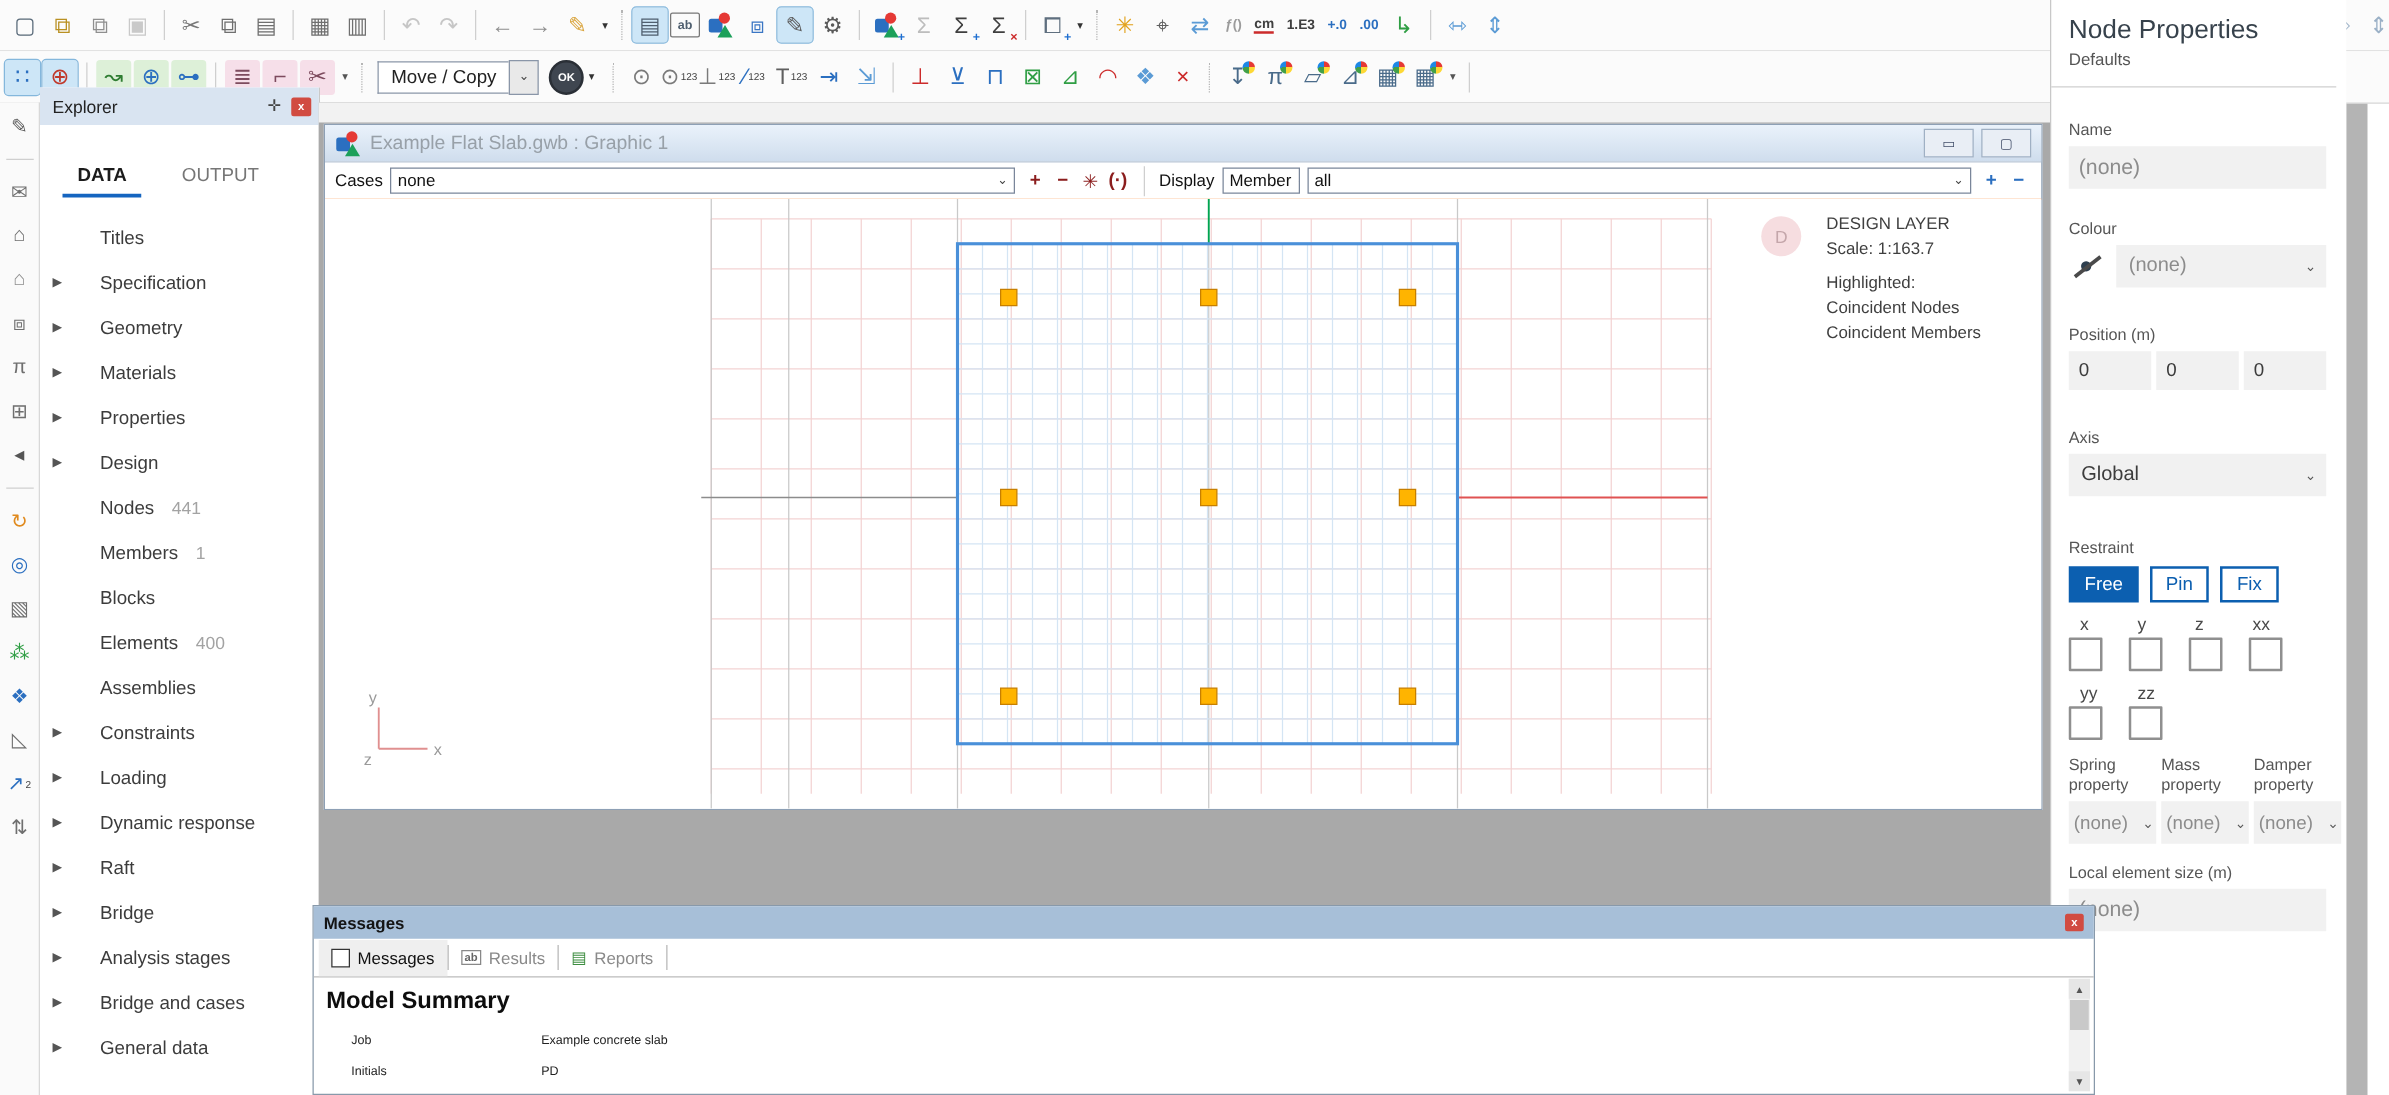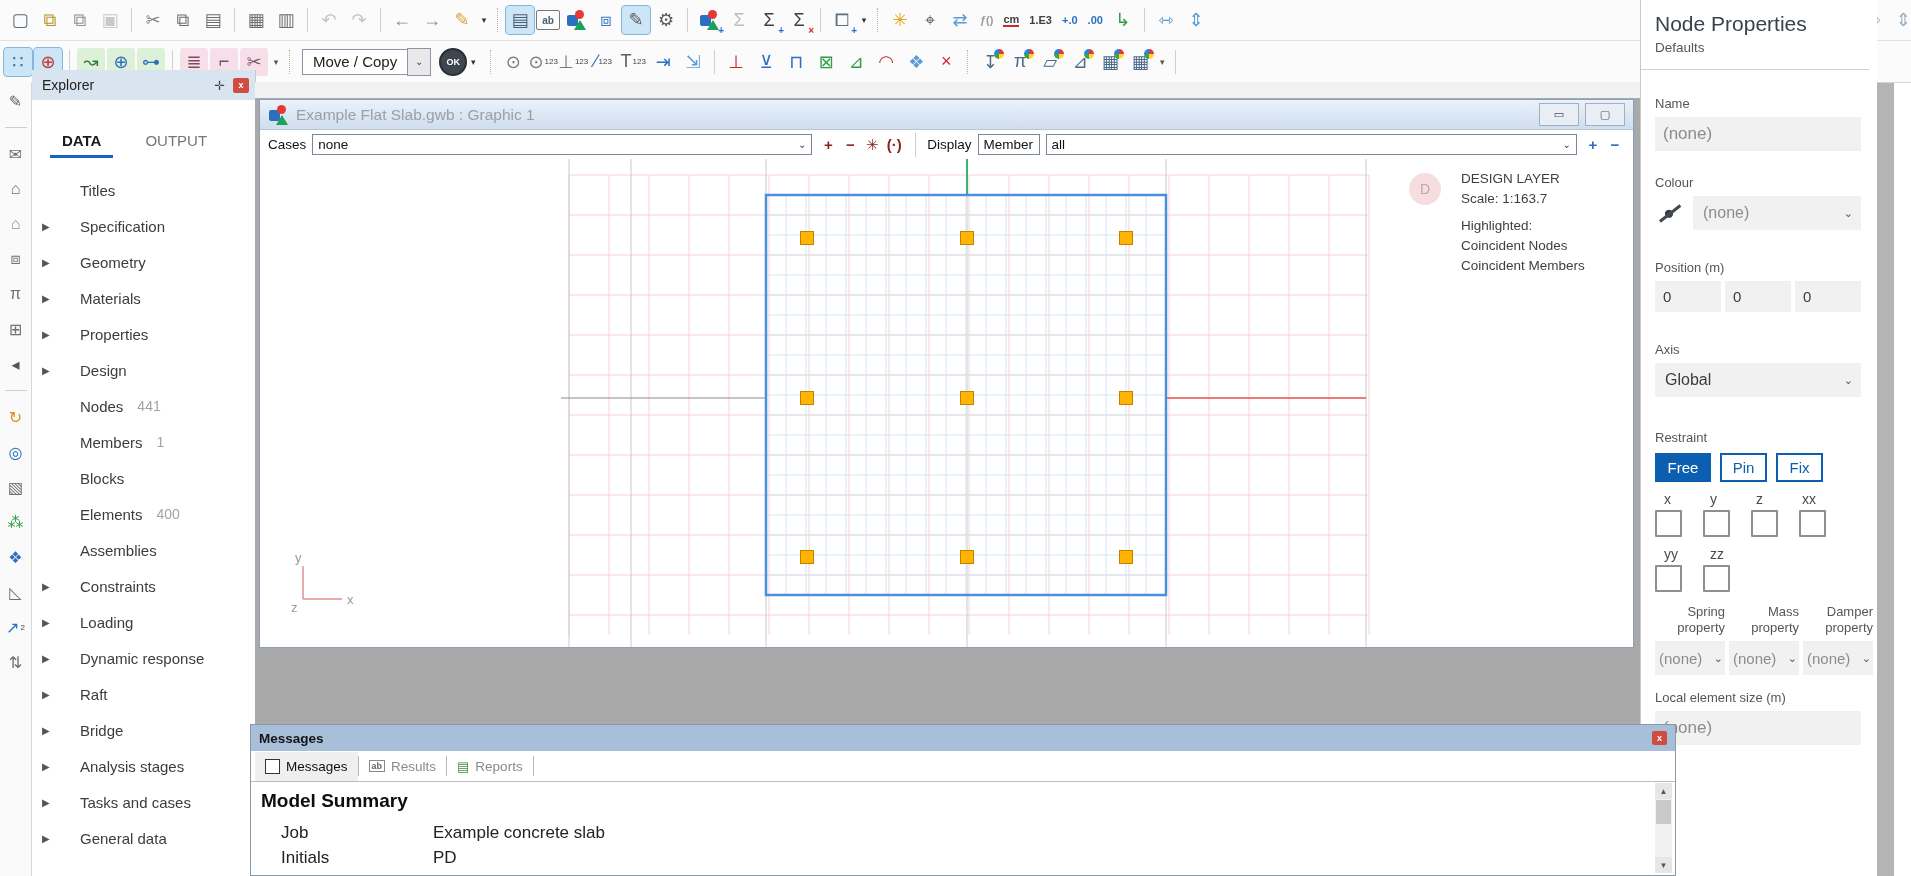--- a/index.html
+++ b/index.html
@@ -93,21 +93,21 @@
   .msg-title .close-red{width:15px;height:14px;}
   .msg-tabs{height:30px;display:flex;align-items:center;padding-left:4px;border-bottom:1px solid #bcbcbc;gap:0;}
   .mtab{display:flex;align-items:center;gap:6px;padding:0 10px;height:29px;color:#8a8a8a;font-size:13.5px;}
   .mtab.active{background:#efefef;color:#111;}
   .tsep{width:1px;height:20px;background:#b7b7b7;}
   .cbx{width:13px;height:13px;border:1.5px solid #333;background:#fff;display:inline-block;}
   .ab-mini{border:1px solid #888;font-size:9px;font-weight:bold;padding:0 2px;color:#666;}
   .rep-ico{color:#3e8e41;font-size:13px;}
   .msg-body{padding:8px 30px 0 10px;}
   .msg-h{font-size:19px;font-weight:bold;color:#0d0d0d;margin-bottom:8px;}
-  .msg-row{display:flex;line-height:25px;font-size:17px;color:#222;}
+  .msg-row{display:flex;line-height:25px;font-size:10px;color:#222;}
   .msg-row .k{width:152px;padding-left:20px;}
   .msb{position:absolute;right:3px;top:58px;bottom:2px;width:17px;background:#f1f1f1;}
   .msb .ar{height:16px;display:flex;align-items:center;justify-content:center;font-size:8px;color:#555;background:#e6e6e6;}
   .msb .dn{position:absolute;bottom:0;width:100%;}
   .msb .thumb{position:absolute;top:17px;left:1px;right:1px;height:24px;background:#c9c9c9;}
   
   #npanel{position:absolute;left:1640px;top:0;width:237px;height:876px;background:#fff;
     border-left:1px solid #c8c8c8;box-sizing:border-box;z-index:20;padding:12px 0 0 14px;}
   .np-title{font-size:21px;color:#37424c;}
   .np-sub{font-size:13.5px;color:#555;margin-top:4px;}
@@ -132,21 +132,21 @@
   .colour-row .np-dd{width:168px;}
   .rst-btns{display:flex;gap:9px;margin-top:8px;}
   .rbtn{height:29px;display:flex;align-items:center;justify-content:center;font-size:15px;box-sizing:border-box;}
   .rbtn.free{width:56px;background:#0c5fb0;color:#fff;}
   .rbtn.line{width:47px;background:#fff;color:#0c5fb0;border:2px solid #0c5fb0;}
   .dof-labels{display:flex;margin-top:9px;font-size:14px;color:#4a4a4a;}
   .dof-labels span{width:46px;text-align:left;padding-left:9px;box-sizing:border-box;}
   .dof-boxes{display:flex;margin-top:3px;}
   .chk{width:23px;height:23px;border:2px solid #8f8f8f;background:#fff;margin-right:21px;border-radius:1px;}
   .prop-cols{display:flex;gap:4px;margin-top:12px;}
-  .prop-col{width:70px;text-align:right;}
+  .prop-col{width:70px;}
   .prop-col .np-label{line-height:16px;height:32px;}
   .prop-col .np-dd{width:70px;padding-left:4px;margin-top:5px;font-size:15px;}
   .prop-col .np-dd .chev{right:2px;}
   
   #rightstrip{position:absolute;left:1877px;top:83px;width:17px;height:793px;background:#b4b4b4;z-index:1;}
 </style>
 </head>
 <body>
 
 <div id="toolbar1">
@@ -364,21 +364,21 @@
       <div class="tree-item">
         <span class="arr">▶</span>
         <span class="lbl">Bridge</span>
       </div>
       <div class="tree-item">
         <span class="arr">▶</span>
         <span class="lbl">Analysis stages</span>
       </div>
       <div class="tree-item">
         <span class="arr">▶</span>
-        <span class="lbl">Tasks and cases</span>
+        <span class="lbl">Bridge and cases</span>
       </div>
       <div class="tree-item">
         <span class="arr">▶</span>
         <span class="lbl">General data</span>
       </div>
     </div>
 </div>
 
 <div id="workspace">
   <div class="dockstrip"></div>

